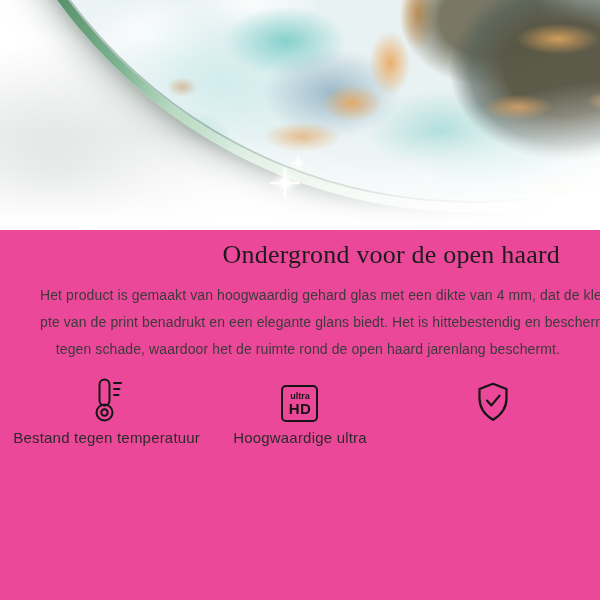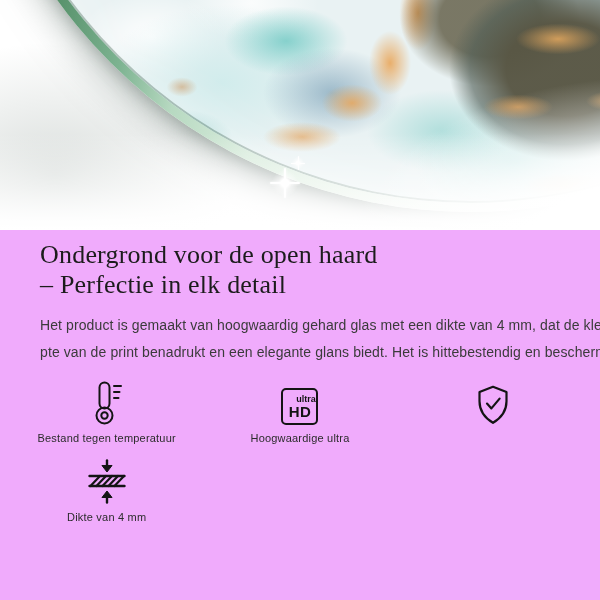--- a/index.html
+++ b/index.html
@@ -2,21 +2,21 @@
 <html><head>
 <meta charset="utf-8">
 <style>
   * { margin: 0; padding: 0; box-sizing: border-box; }
   html, body { width: 600px; height: 600px; }
   body {
     font-family: "Liberation Sans", sans-serif;
     background: #ffffff;
     overflow: hidden;
   }
-  .page { width: 600px; height: 600px; background: #f0abfc; overflow: hidden; }
+  .page { width: 600px; height: 600px; background: #ec4899; overflow: hidden; text-align: right; }
 
   
   .hero {
     position: relative;
     width: 600px;
     height: 230px;
     overflow: hidden;
     background:
       radial-gradient(260px 190px ellipse at 55px 175px, rgba(172,182,177,0.45), rgba(172,182,177,0) 70%),
       #ffffff;
@@ -113,36 +113,36 @@
     padding: 0 10px;
     margin-left: -40px; margin-right: -40px;
     display: grid;
     grid-template-columns: repeat(3, 1fr);
     row-gap: 16px;
   }
   .feature { display: flex; flex-direction: column; align-items: center; }
   .icon-box { height: 44px; display: flex; align-items: flex-end; justify-content: center; }
   .feature-label {
     margin-top: 7px;
-    font-size: 11px;
+    font-size: 15px;
     color: #2b2b2b;
     letter-spacing: 0.2px;
   }
   svg.fi { display: block; }
   svg.fi * { vector-effect: non-scaling-stroke; }
 
   .uhd-box {
     width: 37px; height: 37px;
     border: 2.5px solid #141414;
     border-radius: 5px;
     display: flex; flex-direction: column;
     align-items: center; justify-content: center;
     color: #141414;
   }
-  .uhd-top { font-size: 9px; font-weight: 700; line-height: 9px; padding-left: 12px; }
+  .uhd-top { font-size: 9px; font-weight: 700; line-height: 9px; }
   .uhd-bottom { font-size: 15px; font-weight: 700; line-height: 15px; letter-spacing: 0.3px; }
 
   .stripes {
     width: 38px; height: 33px;
     background: repeating-linear-gradient(135deg, #141414 0 3.5px, transparent 3.5px 8.5px);
     clip-path: polygon(0% 100%, 100% 0%, 100% 100%);
   }
 </style>
 </head>
 <body>
@@ -154,26 +154,26 @@
       <div class="glass-inner"></div>
     </div>
     <div class="sparkle small"></div>
     <div class="sparkle"></div>
     <div class="hero-fade"></div>
   </div>
 
   <div class="content">
     <h1>
       <span class="hl">Ondergrond voor de open haard</span>
-      <span class="hl">– Perfectie in elk detail</span>
     </h1>
 
     <div class="desc">
       <span class="pline">Het product is gemaakt van hoogwaardig gehard glas met een dikte van 4 mm, dat de kleurdie-</span>
       <span class="pline">pte van de print benadrukt en een elegante glans biedt. Het is hittebestendig en beschermt</span>
+      <span class="pline">tegen schade, waardoor het de ruimte rond de open haard jarenlang beschermt.</span>
     </div>
 
     <div class="features">
 
       <div class="feature">
         <div class="icon-box">
           <svg class="fi" width="34" height="44" viewBox="0 0 34 44" fill="none" stroke="#141414" stroke-width="2" stroke-linecap="round">
             <rect x="9.5" y="1.5" width="10" height="26" rx="5"></rect>
             <circle cx="14.5" cy="34.5" r="8"></circle>
             <circle cx="14.5" cy="34.5" r="3.2"></circle>
@@ -199,30 +199,16 @@
         <div class="icon-box">
           <svg class="fi" width="32" height="40" viewBox="0 0 32 40" fill="none" stroke="#141414" stroke-width="2.2" stroke-linecap="round" stroke-linejoin="round">
             <path d="M16 1.8 L29.5 7 V16.2 C29.5 26 24.3 32.8 16 37.8 C7.7 32.8 2.5 26 2.5 16.2 V7 Z"></path>
             <path d="M10 18.6 L14.4 23.4 L22.6 13.6"></path>
           </svg>
         </div>
       </div>
 
 
 
-      <div class="feature">
-        <div class="icon-box">
-          <svg class="fi" width="40" height="45" viewBox="0 0 40 45" fill="none" stroke="#141414" stroke-width="2.4" stroke-linecap="round">
-            <line x1="20" y1="1.5" x2="20" y2="8"></line>
-            <path d="M15.2 6.8 L20 13 L24.8 6.8 Z" fill="#141414" stroke-width="1"></path>
-            <line x1="2.5" y1="17" x2="37.5" y2="17"></line>
-            <line x1="2.5" y1="27" x2="37.5" y2="27"></line>
-            <path d="M3.5 27 L13 17 M9.5 27 L19 17 M15.5 27 L25 17 M21.5 27 L31 17 M27.5 27 L37 17" stroke-width="2.2"></path>
-            <line x1="20" y1="43.5" x2="20" y2="37"></line>
-            <path d="M15.2 38.2 L20 32 L24.8 38.2 Z" fill="#141414" stroke-width="1"></path>
-          </svg>
-        </div>
-        <div class="feature-label">Dikte van 4 mm</div>
-      </div>
 
     </div>
   </div>
 </div>
 
 </body></html>

